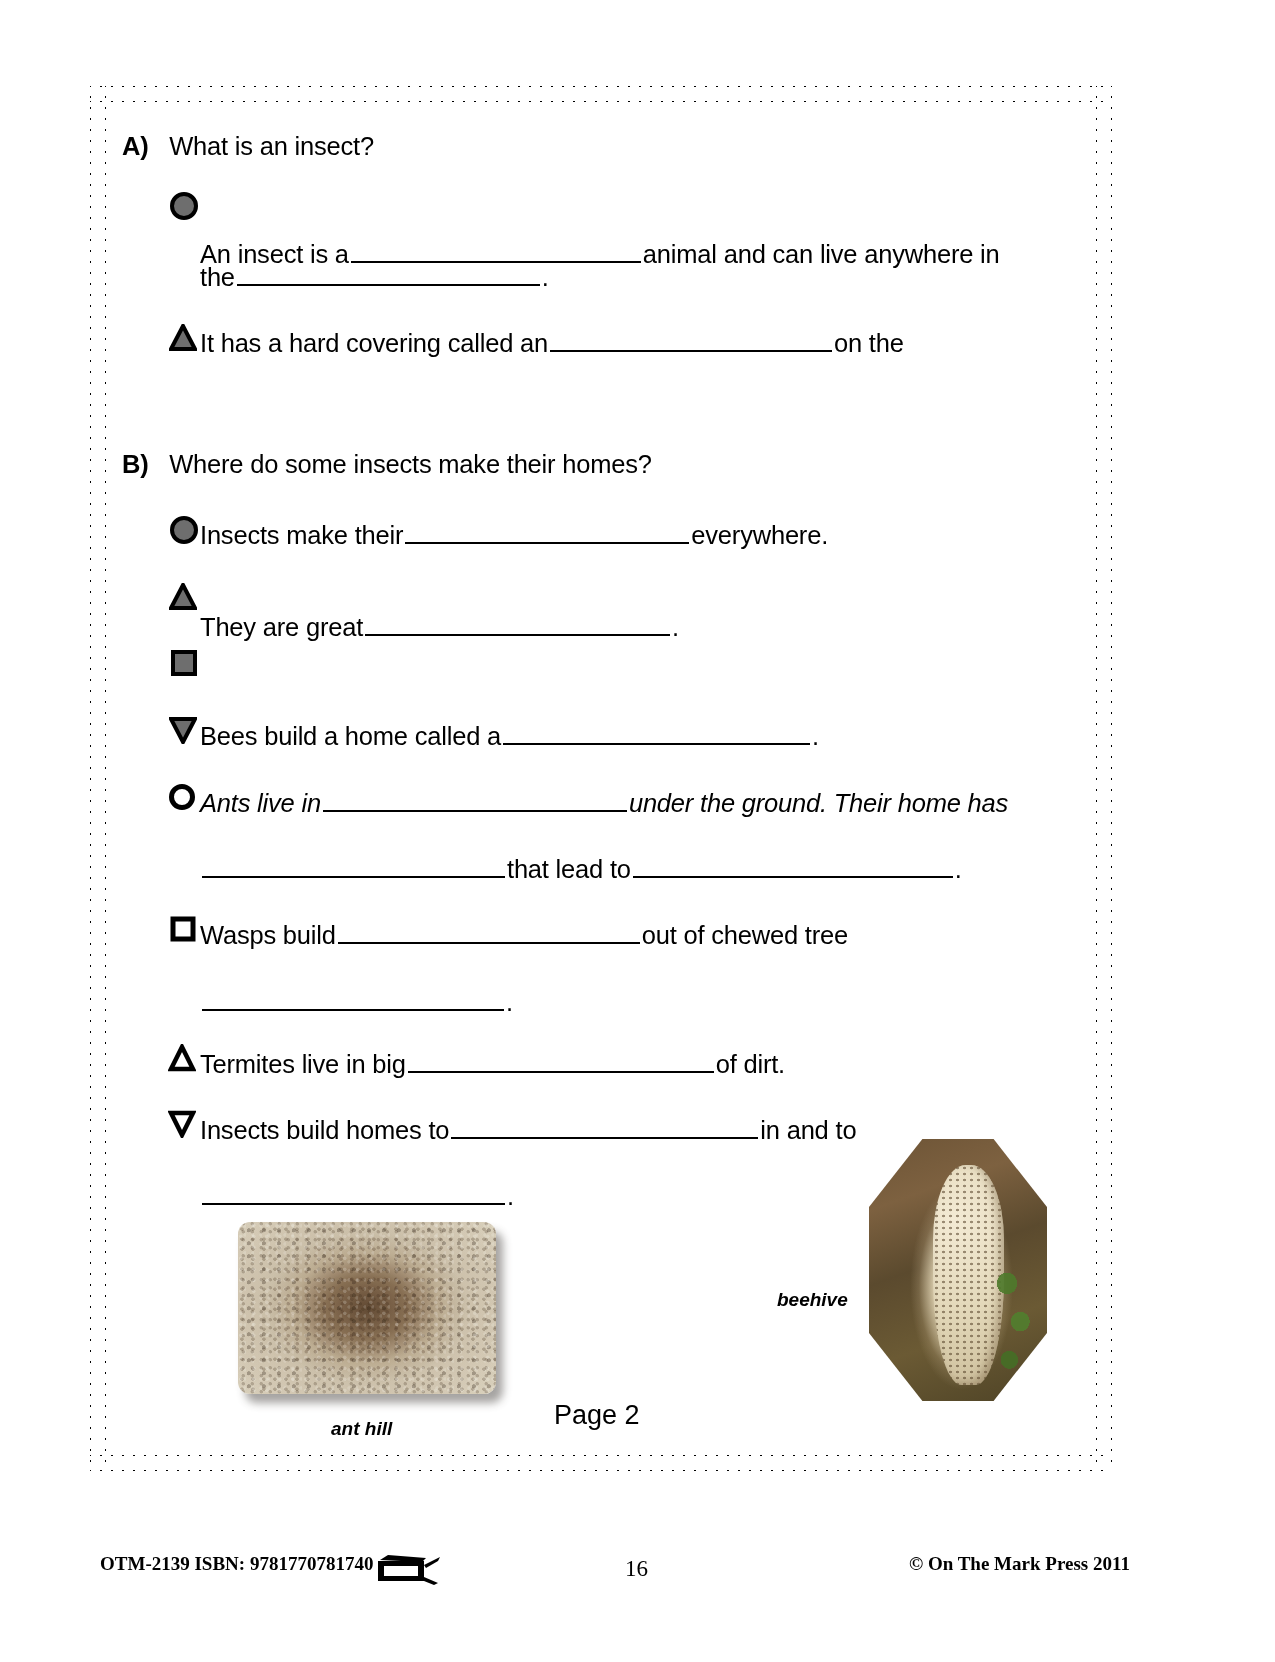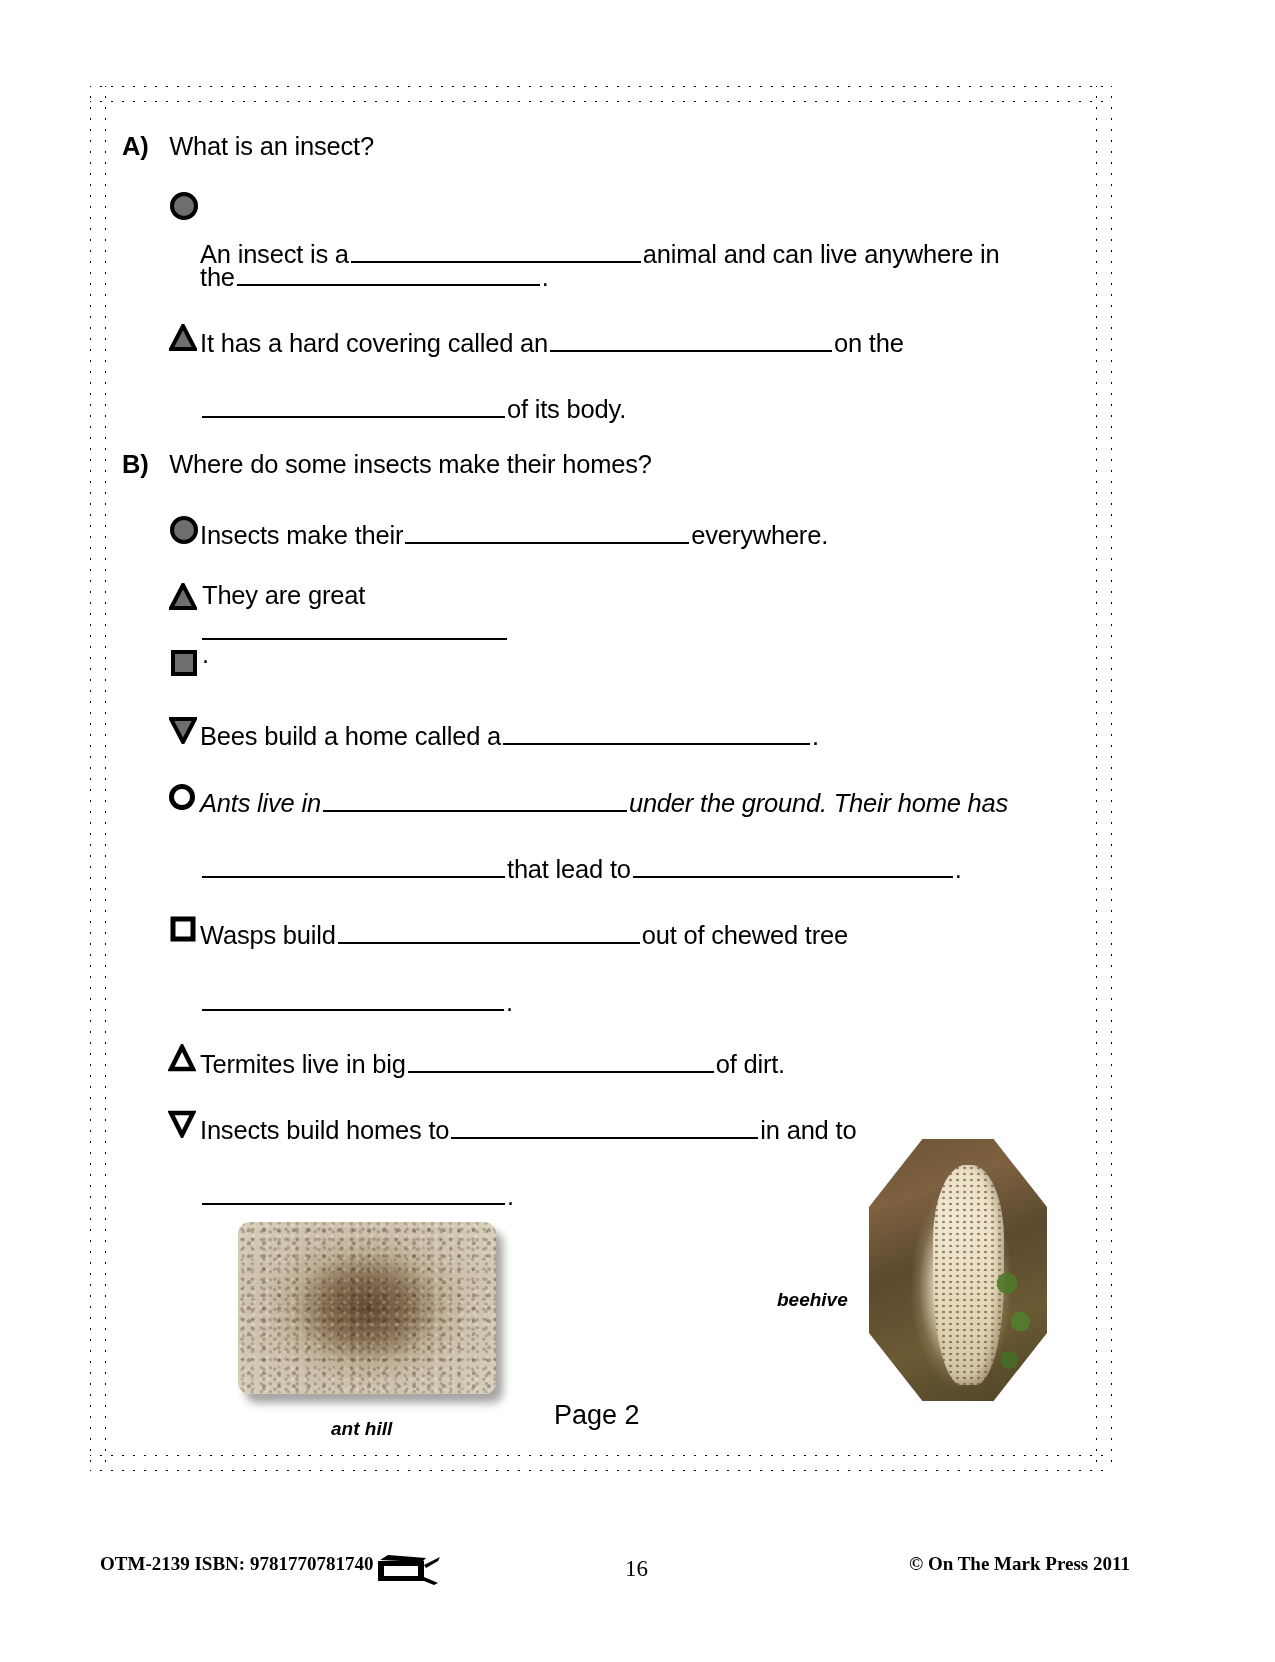--- a/index.html
+++ b/index.html
@@ -224,44 +224,40 @@
     </div>
 
     <svg class="bullet" style="left:63px;top:222px;" viewBox="0 0 28 28">
       <polygon points="14,2 26,25 2,25" fill="#6e6e6e" stroke="#000" stroke-width="4" stroke-linejoin="miter"></polygon>
     </svg>
     <div class="line-row" style="left:94px;top:220px;">
       <span>It has a hard covering called an </span>
         <span class="blank" style="width:282px;"></span>
         <span> on the</span>
     </div>
-    <div class="line-row" style="left:94px;top:286px;">
-      <span class="blank" style="width:303px;"></span>
-        <span> of its body.</span>
-    </div>
 
     <div class="q-head" style="left:16px;top:348px;">
       <span class="lett">B)</span>
       <span>&nbsp;</span>
       <span>Where do some insects make their homes?</span>
     </div>
 
     <svg class="bullet" style="left:64px;top:414px;" viewBox="0 0 28 28">
       <circle cx="14" cy="14" r="12" fill="#6e6e6e" stroke="#000" stroke-width="4"></circle>
     </svg>
     <div class="line-row" style="left:94px;top:412px;">
       <span>Insects make their </span>
         <span class="blank" style="width:284px;"></span>
         <span> everywhere.</span>
     </div>
 
     <svg class="bullet" style="left:63px;top:481px;" viewBox="0 0 28 28">
       <polygon points="14,2 26,25 2,25" fill="#6e6e6e" stroke="#000" stroke-width="4" stroke-linejoin="miter"></polygon>
     </svg>
-    <div class="line-row" style="left:94px;top:479px;flex-direction:column;">
+    <div class="line-row" style="left:94px;top:504px;">
       <span>They are great </span>
         <span class="blank" style="width:305px;"></span>
         <span>.</span>
     </div>
 
     <svg class="bullet" style="left:64px;top:547px;" viewBox="0 0 28 28">
       <rect x="3" y="3" width="22" height="22" fill="#6e6e6e" stroke="#000" stroke-width="4"></rect>
     </svg>
 
     <svg class="bullet" style="left:63px;top:614px;" viewBox="0 0 28 28">

